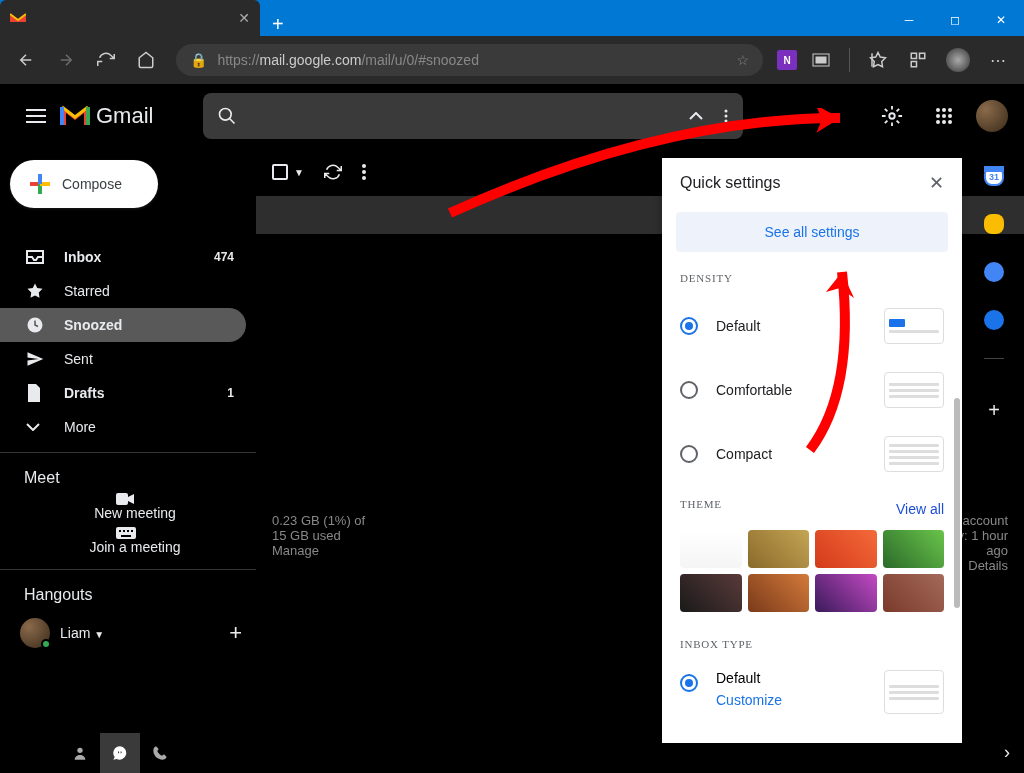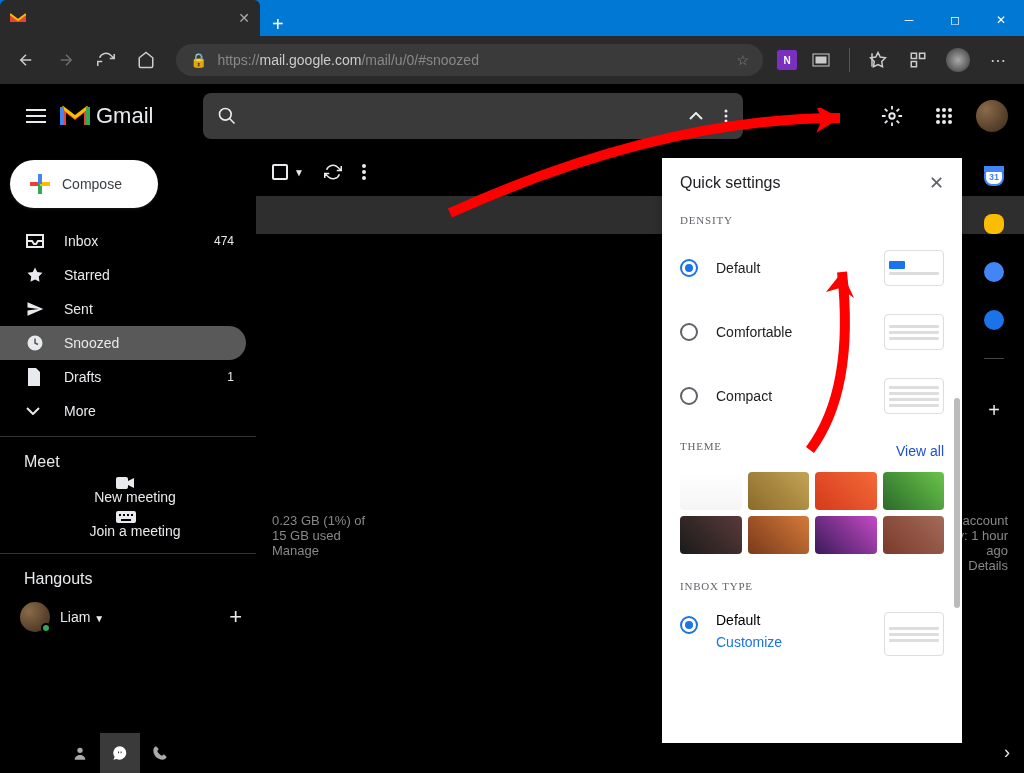--- a/index.html
+++ b/index.html
@@ -34,31 +34,31 @@
 .search-input { flex: 1; }
 .search-opt { color: #e8eaed; margin-left: 8px; }
 .hdr-right { margin-left: auto; display: flex; align-items: center; gap: 12px; }
 .settings-icon { width: 40px; height: 40px; display: flex; align-items: center; justify-content: center; color: #e8eaed; cursor: pointer; }
 .apps-icon { width: 40px; height: 40px; display: flex; align-items: center; justify-content: center; cursor: pointer; }
 .avatar { width: 32px; height: 32px; border-radius: 50%; background: radial-gradient(circle at 30% 30%, #8a6a4a, #3a2a1a); }
 
 
 .main { display: flex; height: 625px; }
 .sidebar { width: 256px; background: #000; padding-top: 8px; color: #e8eaed; }
-.compose { width: 148px; height: 48px; background: #fff; border-radius: 24px; display: flex; align-items: center; padding: 0 20px; margin: 4px 0 16px 10px; box-shadow: 0 1px 3px rgba(255,255,255,0.1); cursor: pointer; }
+.compose { width: 148px; height: 48px; background: #fff; border-radius: 24px; display: flex; align-items: center; padding: 0 20px; margin: 4px 0 32px 10px; box-shadow: 0 1px 3px rgba(255,255,255,0.1); cursor: pointer; }
 .compose-plus { width: 20px; height: 20px; margin-right: 12px; position: relative; }
 .compose-plus::before { content:''; position:absolute; left:0; top:8px; width:10px; height:4px; background:#ea4335; }
 .compose-plus::after { content:''; position:absolute; left:8px; top:0; width:4px; height:10px; background:#4285f4; }
 .compose-plus .b { position:absolute; left:8px; top:10px; width:4px; height:10px; background:#34a853; }
 .compose-plus .r { position:absolute; left:10px; top:8px; width:10px; height:4px; background:#fbbc04; }
 .compose-text { color: #3c4043; font-size: 14px; }
 
 .nav-item { height: 34px; display: flex; align-items: center; padding: 0 12px 0 26px; border-radius: 0 17px 17px 0; margin-right: 10px; cursor: pointer; font-size: 14px; }
 .nav-item.active { background: #595959; }
-.nav-item.bold { font-weight: normal; }
+.nav-item.bold { font-weight: bold; }
 .nav-ico { width: 20px; margin-right: 18px; color: #e8eaed; display: flex; align-items: center; }
 .nav-label { flex: 1; }
 .nav-count { font-size: 12px; }
 
 .side-section { border-top: 1px solid #333; margin-top: 8px; padding-top: 10px; }
 .side-head { font-size: 16px; padding: 6px 24px; }
 .meet-item { height: 34px; display: flex; align-items: center; padding: 0 12px 0 26px; cursor: pointer; font-size: 14px; flex-direction: column; }
 .hangout-row { display: flex; align-items: center; padding: 8px 14px 8px 20px; }
 .hangout-avatar { width: 30px; height: 30px; border-radius: 50%; background: radial-gradient(circle at 30% 30%, #8a6a4a, #3a2a1a); position: relative; margin-right: 10px; }
 .presence { position: absolute; bottom: -1px; right: -1px; width: 10px; height: 10px; background: #34a853; border-radius: 50%; border: 2px solid #000; }
@@ -271,36 +271,36 @@
       <span class="nav-count">474</span>
     </div>
     <div class="nav-item">
       <span class="nav-ico">
           <svg width="18" height="18" viewBox="0 0 24 24" fill="#e8eaed">
             <path d="M12 2l3 6 7 1-5 5 1 7-6-3-6 3 1-7-5-5 7-1z"></path>
           </svg>
         </span>
       <span class="nav-label">Starred</span>
     </div>
-    <div class="nav-item">
-      <span class="nav-ico">
-          <svg width="18" height="18" viewBox="0 0 24 24" fill="#e8eaed">
-            <path d="M2 21l21-9L2 3v7l15 2-15 2z"></path>
-          </svg>
-        </span>
-      <span class="nav-label">Sent</span>
-    </div>
     <div class="nav-item active bold">
       <span class="nav-ico">
           <svg width="18" height="18" viewBox="0 0 24 24" fill="#e8eaed">
             <circle cx="12" cy="12" r="10"></circle>
             <path d="M12 6v6l4 2" stroke="#555" stroke-width="2" fill="none"></path>
           </svg>
         </span>
       <span class="nav-label">Snoozed</span>
+    </div>
+    <div class="nav-item">
+      <span class="nav-ico">
+          <svg width="18" height="18" viewBox="0 0 24 24" fill="#e8eaed">
+            <path d="M2 21l21-9L2 3v7l15 2-15 2z"></path>
+          </svg>
+        </span>
+      <span class="nav-label">Sent</span>
     </div>
     <div class="nav-item bold">
       <span class="nav-ico">
           <svg width="16" height="18" viewBox="0 0 16 18" fill="#e8eaed">
             <path d="M2 0h8l4 4v14H2z"></path>
           </svg>
         </span>
       <span class="nav-label">Drafts</span>
       <span class="nav-count">1</span>
     </div>
@@ -386,20 +386,21 @@
       </div>
     </div>
   </div>
 </div>
 
 <div class="qs-panel">
   <div class="qs-head">
     <span>Quick settings</span>
     <span class="qs-close">✕</span>
   </div>
+  <div class="qs-btn">See all settings</div>
   <div class="qs-section">
     <div class="qs-label">DENSITY</div>
     <div class="qs-opt">
       <div class="radio sel"></div>
       <span>Default</span>
       <div class="density-preview">
           <div class="dp-line b" style="height:8px;width:16px"></div>
           <div class="dp-line"></div>
         </div>
     </div>

